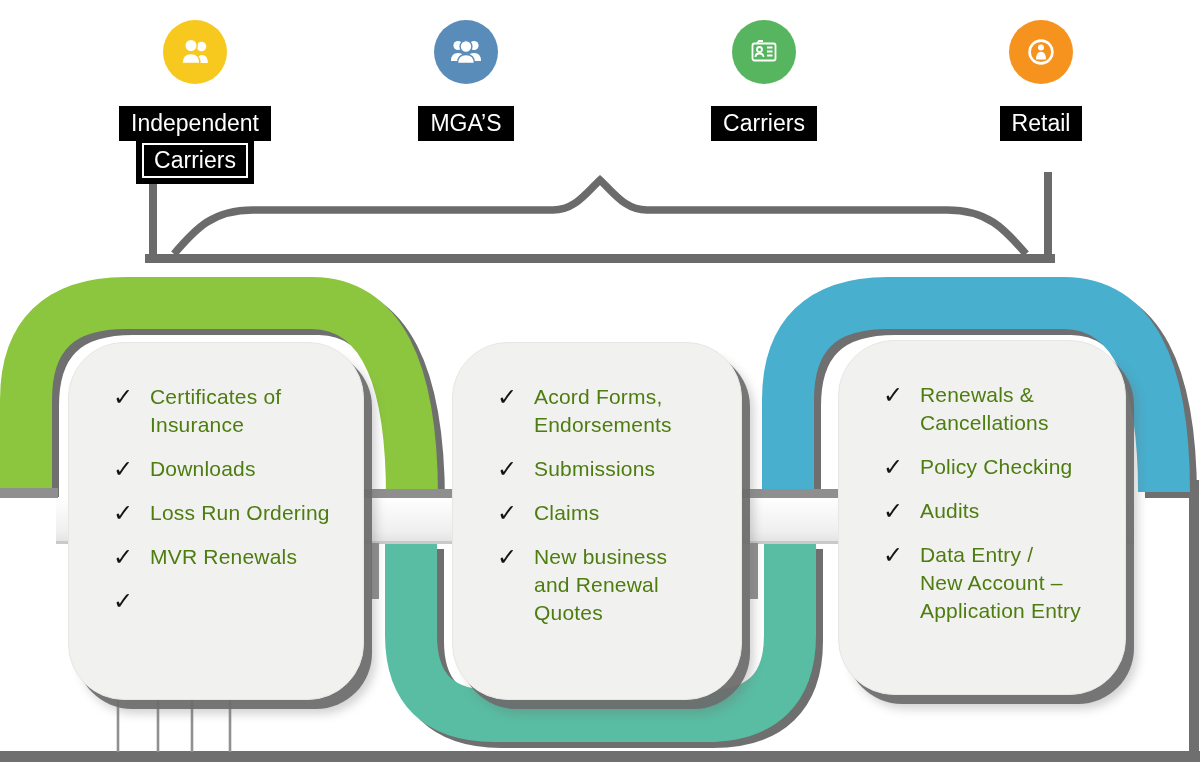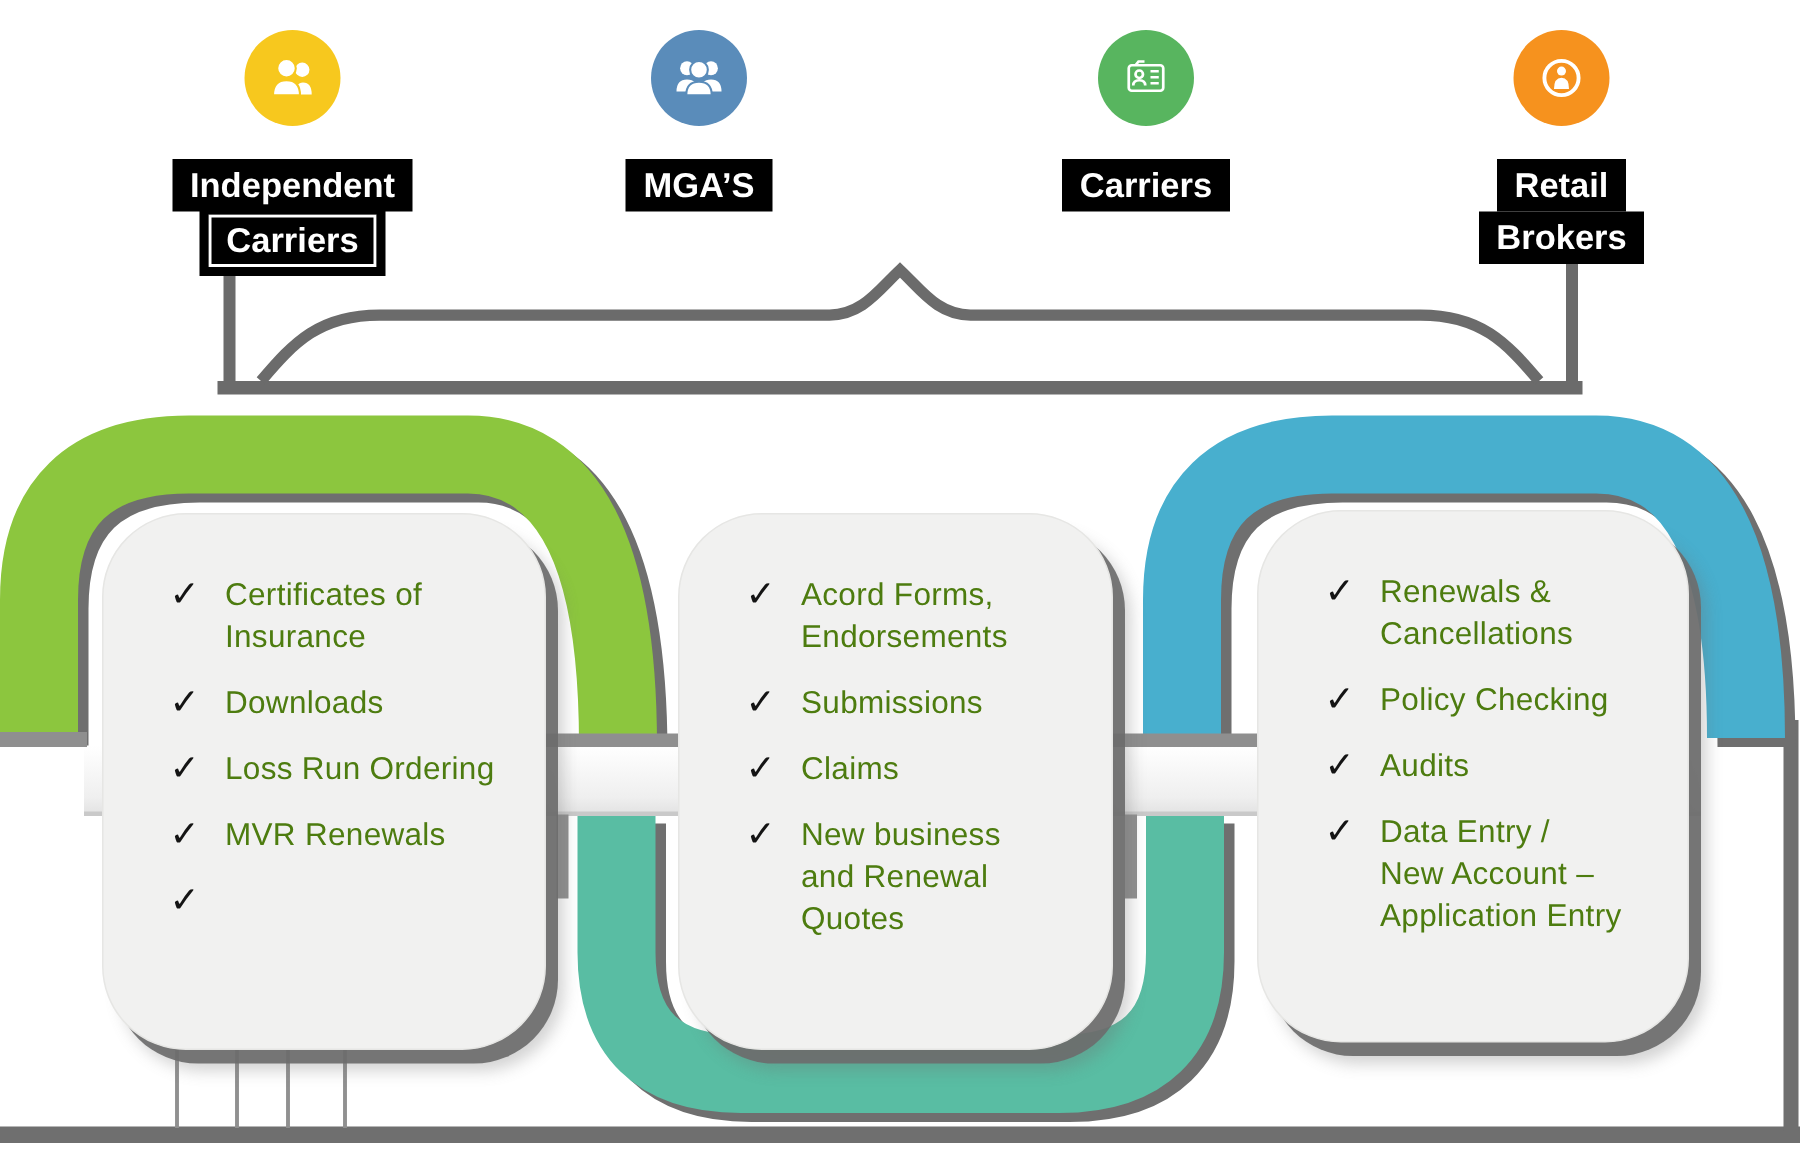--- a/index.html
+++ b/index.html
@@ -5,21 +5,21 @@
   html,body{margin:0;padding:0;background:#ffffff;}
   #stage{
     position:relative;width:1200px;height:778px;overflow:hidden;
     font-family:"Liberation Sans","DejaVu Sans",sans-serif;
     background:#ffffff;
   }
   
   .segment{position:absolute;top:20px;display:flex;flex-direction:column;align-items:center;z-index:3;}
   .seg-circle{width:64px;height:64px;border-radius:50%;display:flex;align-items:center;justify-content:center;}
   .seg-labels{margin-top:22px;display:flex;flex-direction:column;align-items:center;}
-  .seg-label{background:#000;color:#fff;font-size:23px;font-weight:bold;line-height:29px;
+  .seg-label{background:#000;color:#fff;font-size:23px;font-weight:normal;line-height:29px;
     padding:3px 12px;white-space:nowrap;text-align:center;}
   .seg-label.boxed{border:2px solid #fff;outline:6px solid #000;margin-top:2px;padding:1px 10px;}
   .seg-label.second{margin-top:0;}
   
   #scene{position:absolute;left:0;top:0;z-index:1;}
   
   .card{position:absolute;z-index:2;background:#f1f1f0;border:1px solid #e6e6e4;border-radius:56px;
     box-shadow:8px 9px 0 rgba(108,108,108,0.92), 12px 14px 10px rgba(110,110,110,0.30);
     box-sizing:border-box;padding:40px 26px 0 44px;}
   .card ul{list-style:none;margin:0;padding:0;}
@@ -138,21 +138,20 @@
   <div class="segment" style="left:961px;width:160px;">
     <div class="seg-circle" style="background:#F6921E">
       <svg width="36" height="36" viewBox="0 0 36 36">
         <circle cx="18" cy="18" r="11.4" fill="none" stroke="#ffffff" stroke-width="2.6"></circle>
         <circle cx="18" cy="13.4" r="3" fill="#ffffff"></circle>
         <path d="M13 25.4 Q13 17.8 18 17.8 Q23 17.8 23 25.4 Z" fill="#ffffff"></path>
       </svg>
     </div>
     <div class="seg-labels">
       <span class="seg-label">Retail</span>
-      <span class="seg-label second">Brokers</span>
     </div>
   </div>
 
   <div id="card1" class="card">
     <ul>
       <li>
           <span class="check">✓</span>
           <span class="item-text">Certificates of
 Insurance</span>
         </li>

